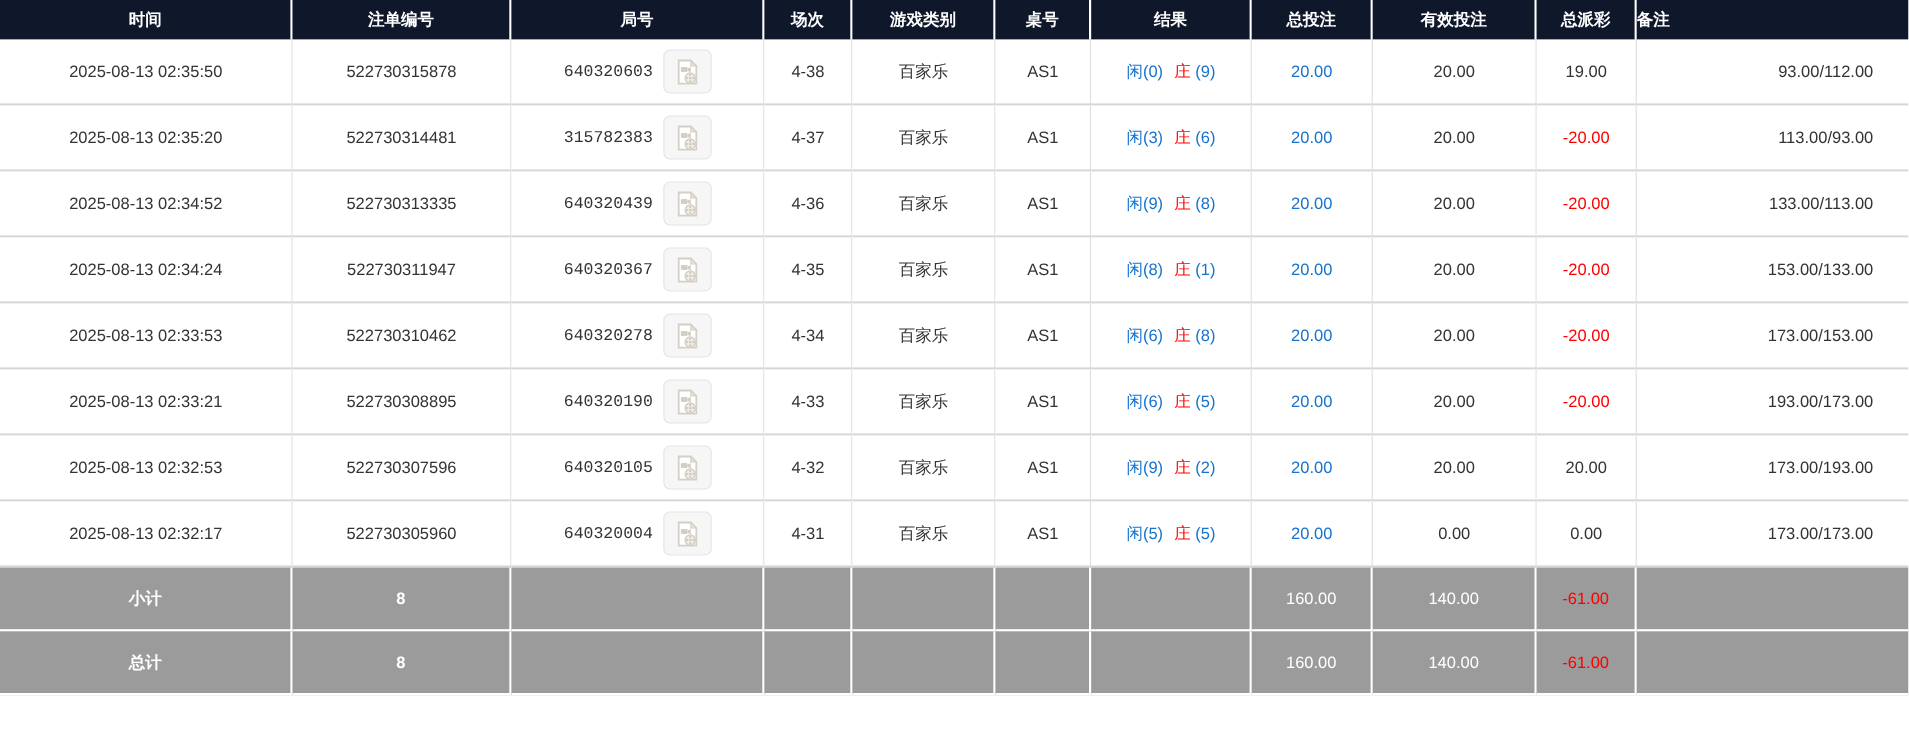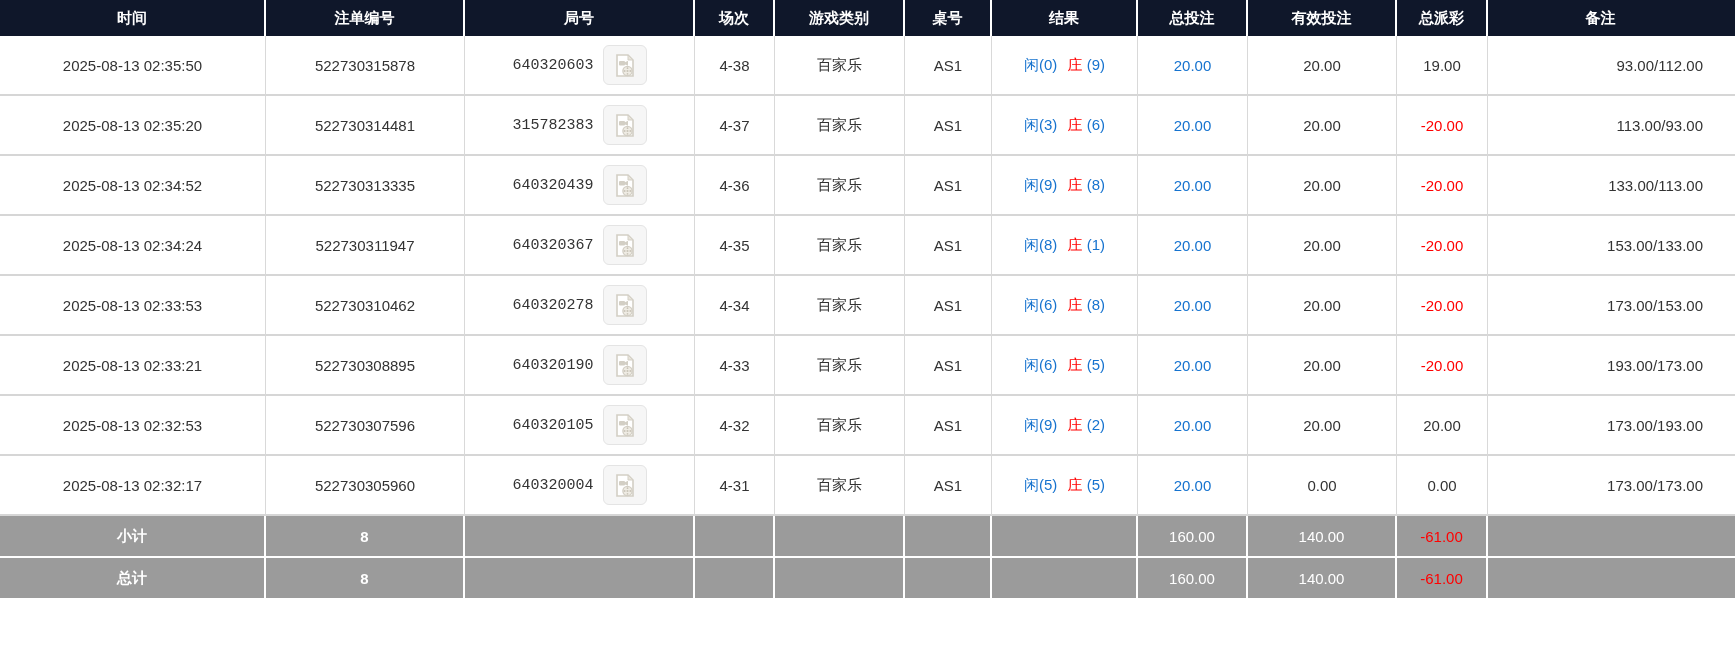--- a/index.html
+++ b/index.html
@@ -5,21 +5,21 @@
   * { box-sizing: border-box; margin: 0; padding: 0; }
   html, body { width: 1735px; height: 667px; background: #ffffff;
     font-family: "Liberation Sans", "DejaVu Sans", sans-serif; }
   table { width: 1735px; border-collapse: separate; border-spacing: 0; table-layout: fixed; }
 
   thead th {
     background: #0f172a; color: #ffffff; font-size: 15px; font-weight: bold;
     height: 36px; text-align: center; vertical-align: middle;
     border-right: 2px solid #ffffff;
   }
-  thead th:last-child { border-right: none; text-align: center; padding-right: 22px; margin-left: 32px; }
+  thead th:last-child { border-right: none; text-align: left; padding-right: 22px; margin-left: 32px; }
 
   tbody td {
     height: 60px; font-size: 15px; color: #333333; text-align: center; vertical-align: middle;
     background: #ffffff; border-bottom: 2px solid #d6d6d6; border-right: 1px solid #d9d9d9;
   }
   tbody td:last-child { border-right: none; text-align: right; padding-right: 32px; }
 
   .blue { color: #1673cf; }
   .red  { color: #ff0000; }
   .neg  { color: #ff0000 !important; }
@@ -27,21 +27,21 @@
   .round-wrap { display: flex; align-items: center; justify-content: center; gap: 9px; font-family: Liberation Mono, monospace; }
   .video-btn {
     width: 44px; height: 40px; border: 1px solid #e4e4e4; border-radius: 6px;
     background: #f6f6f6; display: inline-flex; align-items: center; justify-content: center;
     cursor: pointer; padding: 0;
   }
   .result-wrap { white-space: nowrap; }
   .result-wrap .banker { margin-left: 6px; }
 
   tfoot td {
-    height: 42px; font-size: 15px; color: #ffffff; text-align: center; vertical-align: middle;
+    height: 58px; font-size: 15px; color: #ffffff; text-align: center; vertical-align: middle;
     background: #9b9b9b; border-right: 2px solid #ffffff; border-bottom: 2px solid #ffffff;
   }
   tfoot td:last-child { border-right: none; }
   tfoot .flabel, tfoot .fcount { font-weight: bold; }
 </style>
 </head>
 <body>
 
 <table>
   <colgroup>

